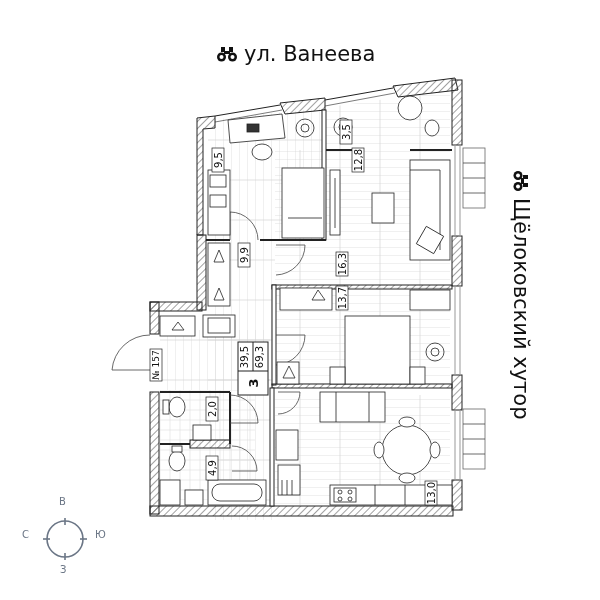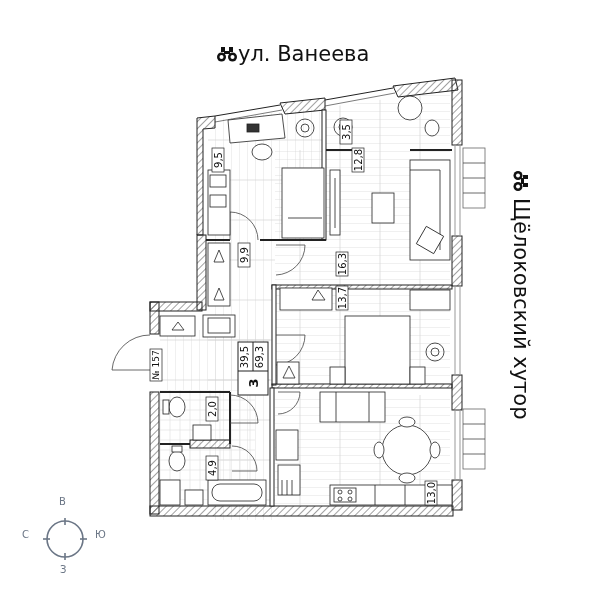--- a/index.html
+++ b/index.html
@@ -1,17 +1,17 @@
 <!DOCTYPE html>
 <html><head>
   <meta charset="utf-8">
   <style>
     html, body { margin: 0; padding: 0; background: #ffffff; }
     body { width: 600px; height: 600px; position: relative; overflow: hidden; font-family: "DejaVu Sans", sans-serif; }
-    .street-top { position: absolute; left: 216px; top: 42px; display: flex; align-items: center; font-size: 21px; color: #111; }
+    .street-top { position: absolute; left: 216px; top: 42px; display: flex; align-items: center; gap: 6px; font-size: 21px; color: #111; }
     .street-right { position: absolute; left: 503px; top: 170px; width: 30px; height: 260px; }
     .street-right .rot { position: absolute; left: 0; top: 0; transform-origin: 0 0; transform: translate(30px, 0) rotate(90deg); display: flex; align-items: center; gap: 6px; font-size: 21px; color: #111; white-space: nowrap; }
     svg.plan { position: absolute; left: 0; top: 0; }
     .compass { position: absolute; left: 20px; top: 492px; width: 110px; height: 100px; }
     .compass .lbl { position: absolute; font-size: 10px; color: #6b7686; }
     .lab { font-family: "DejaVu Sans", sans-serif; font-size: 10px; fill: #111; }
     .lab-big { font-family: "DejaVu Sans", sans-serif; font-size: 13px; font-weight: bold; fill: #111; }
   </style>
 </head>
 <body>

